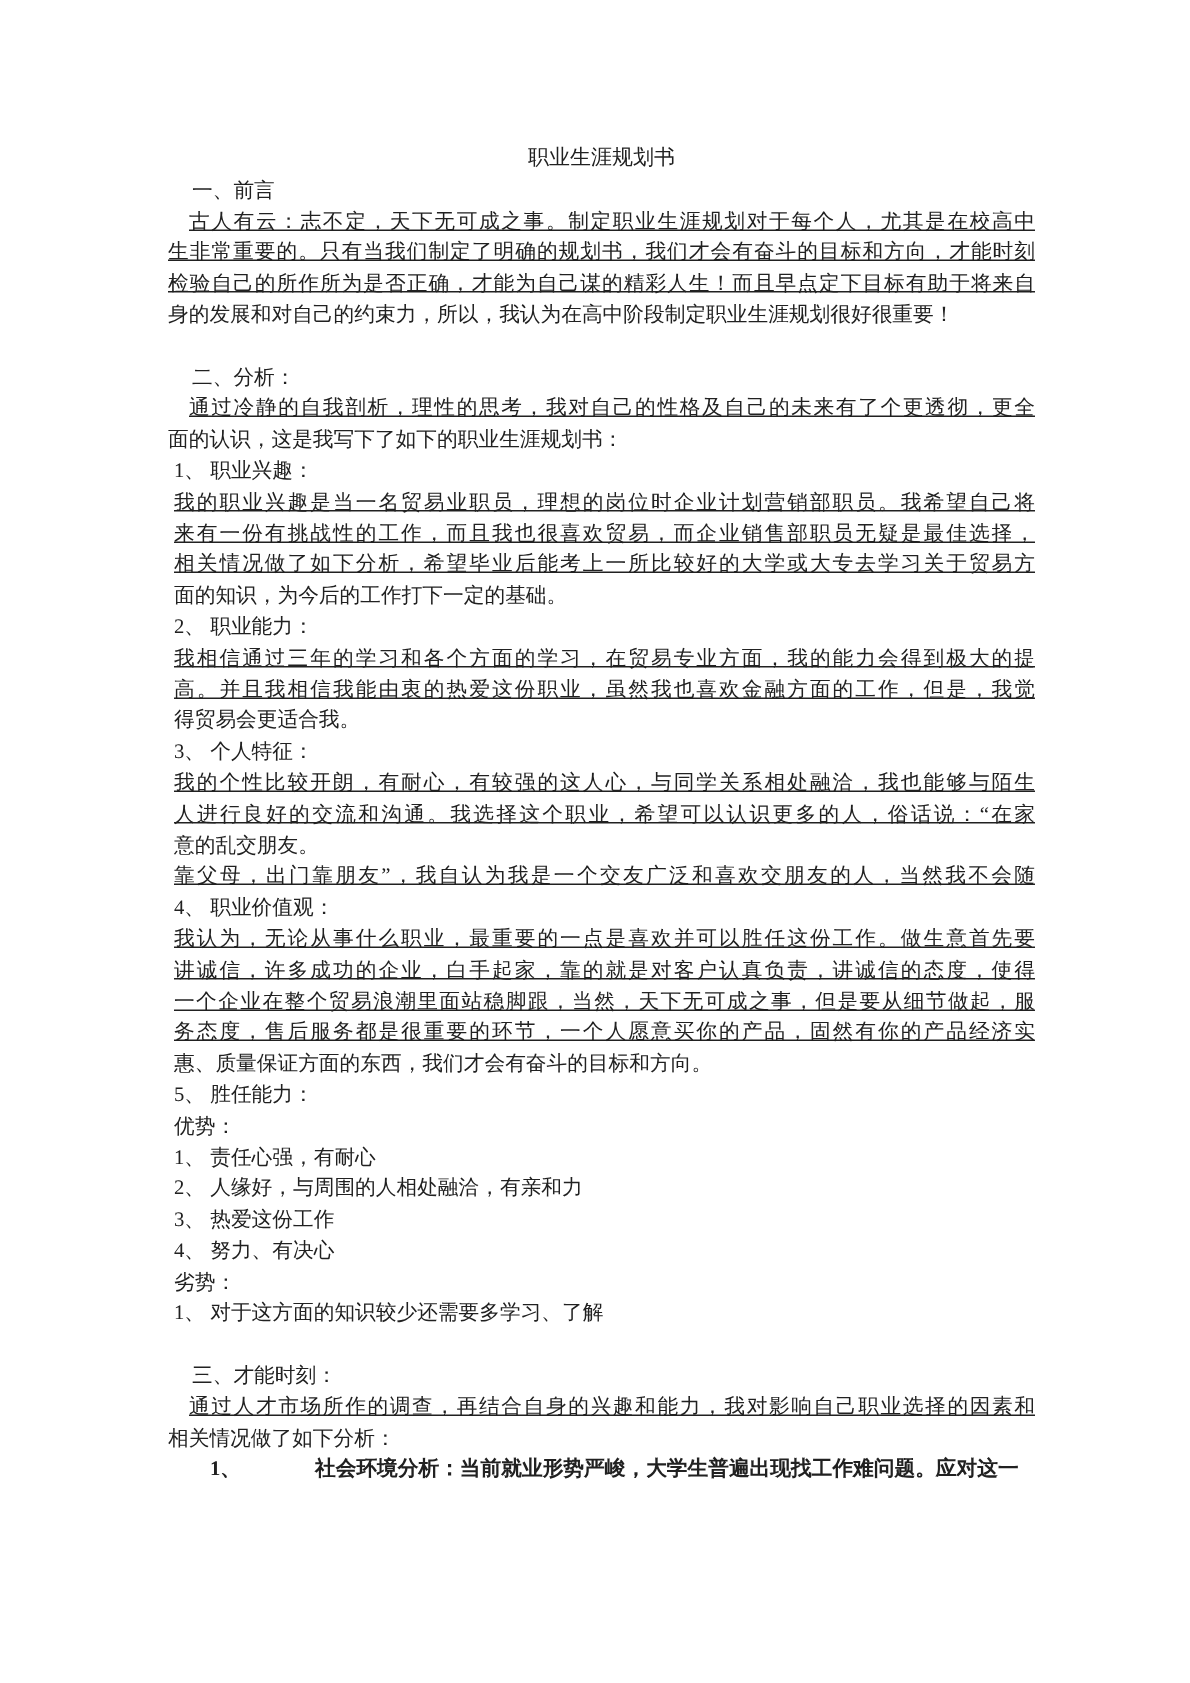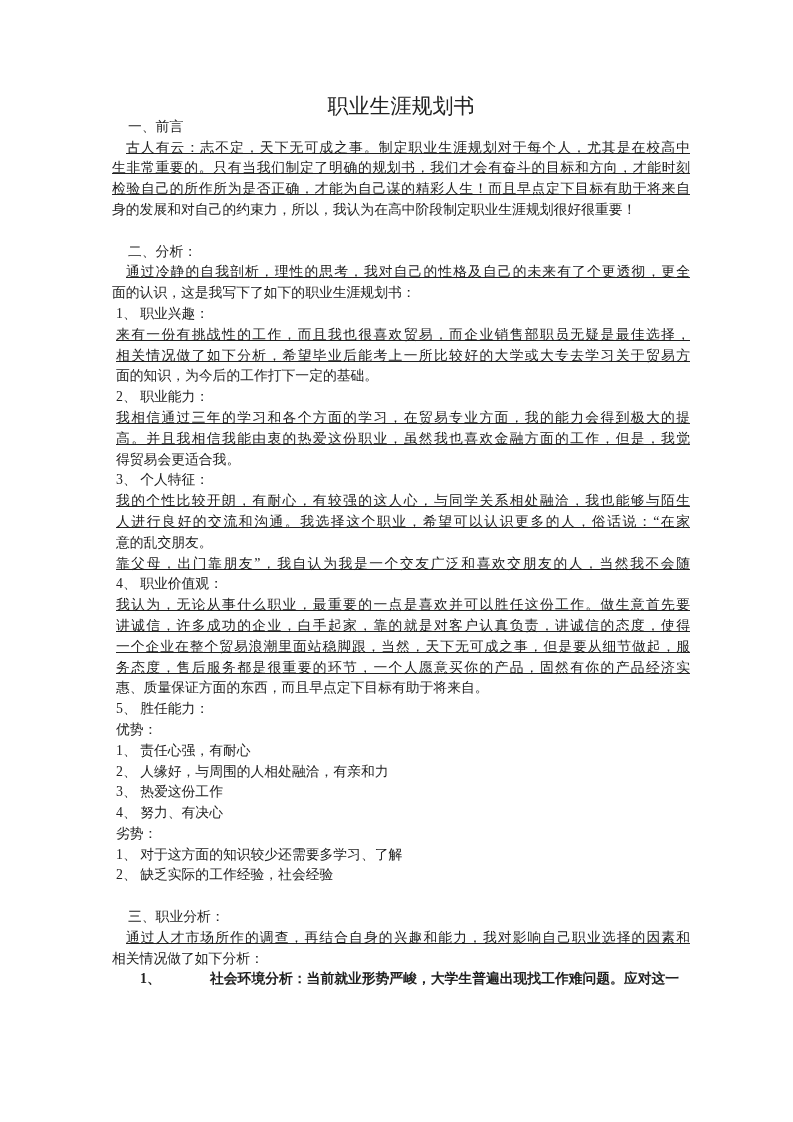--- a/index.html
+++ b/index.html
@@ -20,21 +20,21 @@
     font-size: 13.8px;
   }
   .line {
     height: 20.8px;
     line-height: 20.8px;
     white-space: nowrap;
     overflow: visible;
   }
   .title {
     text-align: center;
-    font-size: 21px;
+    font-size: 14px;
     white-space: normal;
   }
   .h  { margin-left: 16px; }
   .p1 { margin-left: 14px; }
   .body { margin-left: 0; }
   .li { margin-left: 4px; }
   .tab { margin-left: 28px; font-weight: bold; }
   .tabnum { display: inline-block; width: 70px; }
   .j {
     white-space: normal;
@@ -53,46 +53,46 @@
       <div class="line h">一、前言</div>
       <div class="line p1 j">古人有云：志不定，天下无可成之事。制定职业生涯规划对于每个人，尤其是在校高中</div>
       <div class="line body j">生非常重要的。只有当我们制定了明确的规划书，我们才会有奋斗的目标和方向，才能时刻</div>
       <div class="line body j">检验自己的所作所为是否正确，才能为自己谋的精彩人生！而且早点定下目标有助于将来自</div>
       <div class="line body">身的发展和对自己的约束力，所以，我认为在高中阶段制定职业生涯规划很好很重要！</div>
       <div class="line blank"></div>
       <div class="line h">二、分析：</div>
       <div class="line p1 j">通过冷静的自我剖析，理性的思考，我对自己的性格及自己的未来有了个更透彻，更全</div>
       <div class="line body">面的认识，这是我写下了如下的职业生涯规划书：</div>
       <div class="line li">1、 职业兴趣：</div>
+      <div class="line li j">我的职业兴趣是当一名贸易业职员，理想的岗位时企业计划营销部职员。我希望自己将</div>
       <div class="line li j">来有一份有挑战性的工作，而且我也很喜欢贸易，而企业销售部职员无疑是最佳选择，</div>
       <div class="line li j">相关情况做了如下分析，希望毕业后能考上一所比较好的大学或大专去学习关于贸易方</div>
       <div class="line li">面的知识，为今后的工作打下一定的基础。</div>
       <div class="line li">2、 职业能力：</div>
       <div class="line li j">我相信通过三年的学习和各个方面的学习，在贸易专业方面，我的能力会得到极大的提</div>
       <div class="line li j">高。并且我相信我能由衷的热爱这份职业，虽然我也喜欢金融方面的工作，但是，我觉</div>
       <div class="line li">得贸易会更适合我。</div>
       <div class="line li">3、 个人特征：</div>
       <div class="line li j">我的个性比较开朗，有耐心，有较强的这人心，与同学关系相处融洽，我也能够与陌生</div>
       <div class="line li j">人进行良好的交流和沟通。我选择这个职业，希望可以认识更多的人，俗话说：“在家</div>
       <div class="line li">意的乱交朋友。</div>
       <div class="line li j">靠父母，出门靠朋友”，我自认为我是一个交友广泛和喜欢交朋友的人，当然我不会随</div>
       <div class="line li">4、 职业价值观：</div>
       <div class="line li j">我认为，无论从事什么职业，最重要的一点是喜欢并可以胜任这份工作。做生意首先要</div>
       <div class="line li j">讲诚信，许多成功的企业，白手起家，靠的就是对客户认真负责，讲诚信的态度，使得</div>
       <div class="line li j">一个企业在整个贸易浪潮里面站稳脚跟，当然，天下无可成之事，但是要从细节做起，服</div>
       <div class="line li j">务态度，售后服务都是很重要的环节，一个人愿意买你的产品，固然有你的产品经济实</div>
-      <div class="line li">惠、质量保证方面的东西，而且早点定下目标有助于将来自。</div>
+      <div class="line li">惠、质量保证方面的东西，我们才会有奋斗的目标和方向。</div>
       <div class="line li">5、 胜任能力：</div>
       <div class="line li">优势：</div>
       <div class="line li">1、 责任心强，有耐心</div>
       <div class="line li">2、 人缘好，与周围的人相处融洽，有亲和力</div>
       <div class="line li">3、 热爱这份工作</div>
       <div class="line li">4、 努力、有决心</div>
       <div class="line li">劣势：</div>
       <div class="line li">1、 对于这方面的知识较少还需要多学习、了解</div>
-      <div class="line li">2、 缺乏实际的工作经验，社会经验</div>
       <div class="line blank"></div>
-      <div class="line h">三、职业分析：</div>
+      <div class="line h">三、才能时刻：</div>
       <div class="line p1 j">通过人才市场所作的调查，再结合自身的兴趣和能力，我对影响自己职业选择的因素和</div>
       <div class="line body">相关情况做了如下分析：</div>
       <div class="line tab"><span class="tabnum">1、</span><span>社会环境分析：当前就业形势严峻，大学生普遍出现找工作难问题。应对这一</span></div>
     </div>
 </div>
 
 </body></html>

